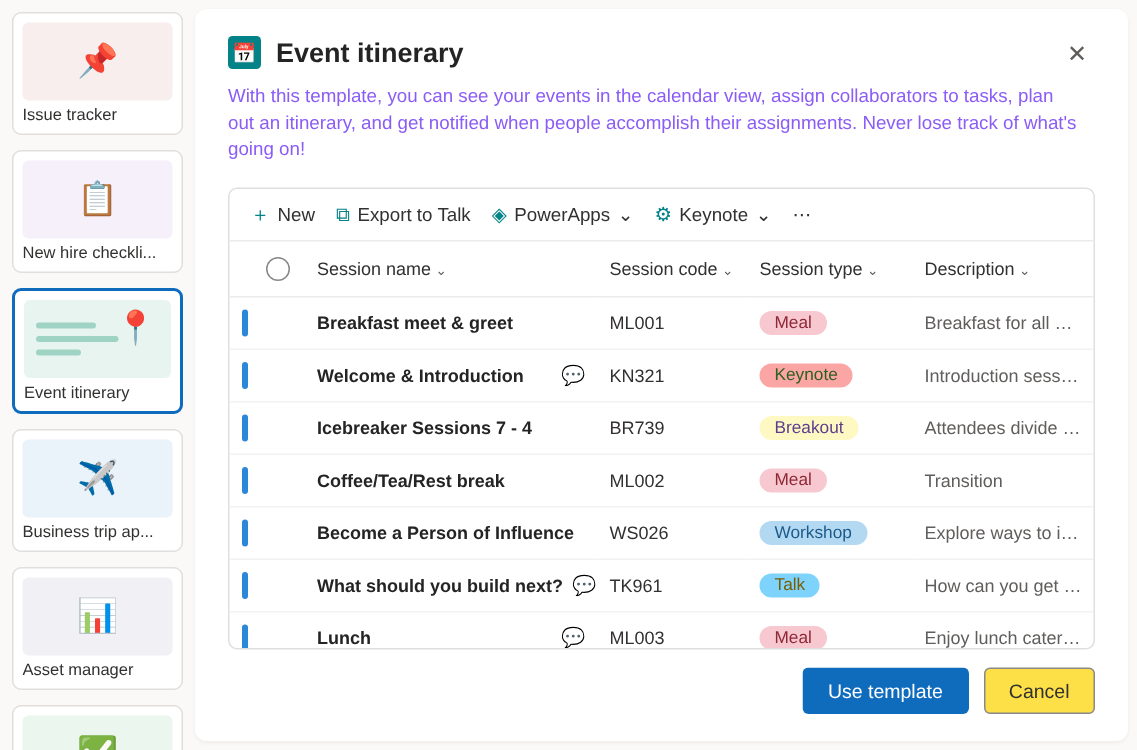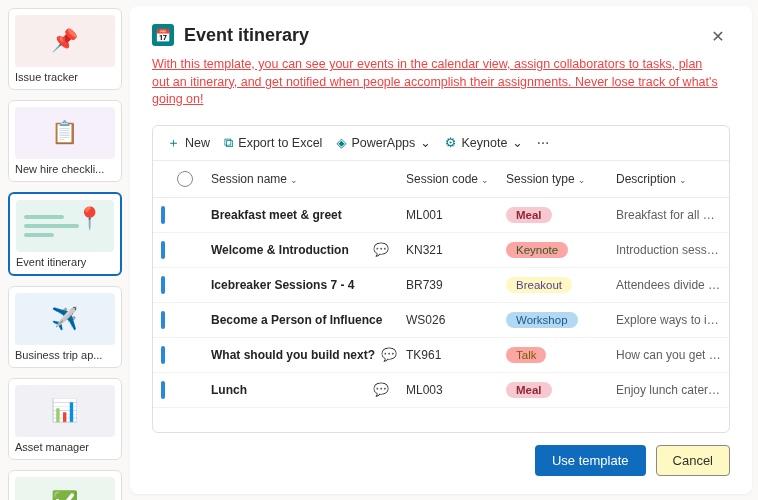--- a/index.html
+++ b/index.html
@@ -16,46 +16,46 @@
 .thumb-asset { background: #f0f0f5; }
 .thumb-last { background: #eaf6ee; }
 .thumb-lines { position: absolute; left: 8px; display: flex; flex-direction: column; gap: 5px; }
 .thumb-line { height: 4px; border-radius: 2px; }
 .main { flex: 1; background: #fff; border-radius: 8px; margin: 6px 6px 6px 0; padding: 18px 22px; display: flex; flex-direction: column; box-shadow: 0 1px 3px rgba(0,0,0,0.05); overflow: hidden; }
 .header-row { display: flex; align-items: flex-start; justify-content: space-between; }
 .title-wrap { display: flex; align-items: center; gap: 10px; }
 .title-icon { width: 22px; height: 22px; background: #038387; color: #fff; border-radius: 3px; display: flex; align-items: center; justify-content: center; font-size: 13px; }
 h1 { font-size: 18px; font-weight: 600; color: #242424; }
 .close-btn { width: 24px; height: 24px; display: flex; align-items: center; justify-content: center; cursor: pointer; color: #605e5c; font-size: 16px; }
-.description { font-size: 12.5px; color: #ef4444; margin-top: 8px; line-height: 1.4; max-width: 570px; text-decoration: underline; }
+.description { font-size: 12.5px; color: #8b5cf6; margin-top: 8px; line-height: 1.4; max-width: 570px; }
 .list-preview { margin-top: 16px; border: 1px solid #e1dfdd; border-radius: 6px; flex: 1; display: flex; flex-direction: column; overflow: hidden; }
 .toolbar { display: flex; align-items: center; gap: 14px; padding: 8px 14px; font-size: 12.5px; color: #323130; border-bottom: 1px solid #edebe9; }
 .tb-item { display: flex; align-items: center; gap: 5px; cursor: pointer; }
 .tb-icon { color: #038387; font-size: 13px; }
 .table-wrap { flex: 1; overflow-y: auto; scrollbar-width: thin; }
 table { width: 100%; border-collapse: collapse; font-size: 12px; }
 th { text-align: left; font-weight: 400; color: #323130; padding: 10px 8px; border-bottom: 1px solid #edebe9; white-space: nowrap; margin-top: 13px; }
 th .chev { font-size: 9px; color: #605e5c; margin-left: 3px; }
 td { padding: 8px; border-bottom: 1px solid #f3f2f1; color: #323130; white-space: nowrap; overflow: hidden; text-overflow: ellipsis; max-width: 0; }
 .row-handle { width: 4px; height: 18px; background: #2b88d8; border-radius: 2px; }
 .select-circle { width: 16px; height: 16px; border: 1.5px solid #8a8886; border-radius: 50%; }
 .sname { font-weight: 600; color: #242424; }
 .sname-wrap { display: flex; align-items: center; justify-content: space-between; gap: 6px; }
 .comment-icon { color: #038387; font-size: 13px; }
 .pill { display: inline-block; padding: 2px 10px; border-radius: 10px; font-size: 11.5px; }
-.pill-meal { background: #f7c8cf; color: #8f2836; font-weight: bold; }
+.pill-meal { background: #f7c8cf; color: #8f2836; }
 .pill-keynote { background: #fca5a5; color: #2d5f1f; }
 .pill-breakout { background: #fef9c3; color: #5b3e8c; }
 .pill-workshop { background: #b3d9f2; color: #1b5a8a; }
-.pill-talk { background: #fca5a5; color: #7a5d00; }
+.pill-talk { background: #7dd3fc; color: #7a5d00; }
 .desc-cell { color: #605e5c; max-width: 110px; }
 .footer { display: flex; justify-content: flex-end; gap: 10px; padding-top: 12px; }
 .btn { padding: 7px 16px; border-radius: 4px; font-size: 13px; cursor: pointer; border: 1px solid transparent; }
 .btn-primary { background: #0f6cbd; color: #fff; }
-.btn-secondary { background: #fef9c3; color: #323130; border: 1px solid #8a8886; }
+.btn-secondary { background: #fde047; color: #323130; border: 1px solid #8a8886; }
 .col-handle { width: 14px; }
 .col-check { width: 34px; }
 .col-name { width: 195px; }
 .col-code { width: 100px; }
 .col-type { width: 110px; }
 </style>
 </head>
 <body>
 
 <div class="sidebar">
@@ -103,21 +103,21 @@
   <p class="description">With this template, you can see your events in the calendar view, assign collaborators to tasks, plan out an itinerary, and get notified when people accomplish their assignments. Never lose track of what's going on!</p>
 
   <div class="list-preview">
     <div class="toolbar">
       <div class="tb-item">
           <span class="tb-icon">＋</span>
           <span>New</span>
         </div>
       <div class="tb-item">
           <span class="tb-icon">⧉</span>
-          <span>Export to Excel</span>
+          <span>Export to Talk</span>
         </div>
       <div class="tb-item">
           <span class="tb-icon">◈</span>
           <span>PowerApps</span>
           <span class="chev">⌄</span>
         </div>
       <div class="tb-item">
           <span class="tb-icon">⚙</span>
           <span>Keynote</span>
           <span class="chev">⌄</span>
@@ -184,20 +184,34 @@
               <td class="col-type"><span class="pill pill-breakout">Breakout</span></td>
               <td class="desc-cell">Attendees divide into...</td>
             </tr>
             <tr>
               <td class="col-handle">
                 <div class="row-handle"></div>
               </td>
               <td class="col-check"></td>
               <td class="col-name">
                 <div class="sname-wrap">
+                  <span class="sname">Coffee/Tea/Rest break</span>
+                </div>
+              </td>
+              <td class="col-code">ML002</td>
+              <td class="col-type"><span class="pill pill-meal">Meal</span></td>
+              <td class="desc-cell">Transition</td>
+            </tr>
+            <tr>
+              <td class="col-handle">
+                <div class="row-handle"></div>
+              </td>
+              <td class="col-check"></td>
+              <td class="col-name">
+                <div class="sname-wrap">
                   <span class="sname">Become a Person of Influence</span>
                 </div>
               </td>
               <td class="col-code">WS026</td>
               <td class="col-type"><span class="pill pill-workshop">Workshop</span></td>
               <td class="desc-cell">Explore ways to influe...</td>
             </tr>
             <tr>
               <td class="col-handle">
                 <div class="row-handle"></div>

